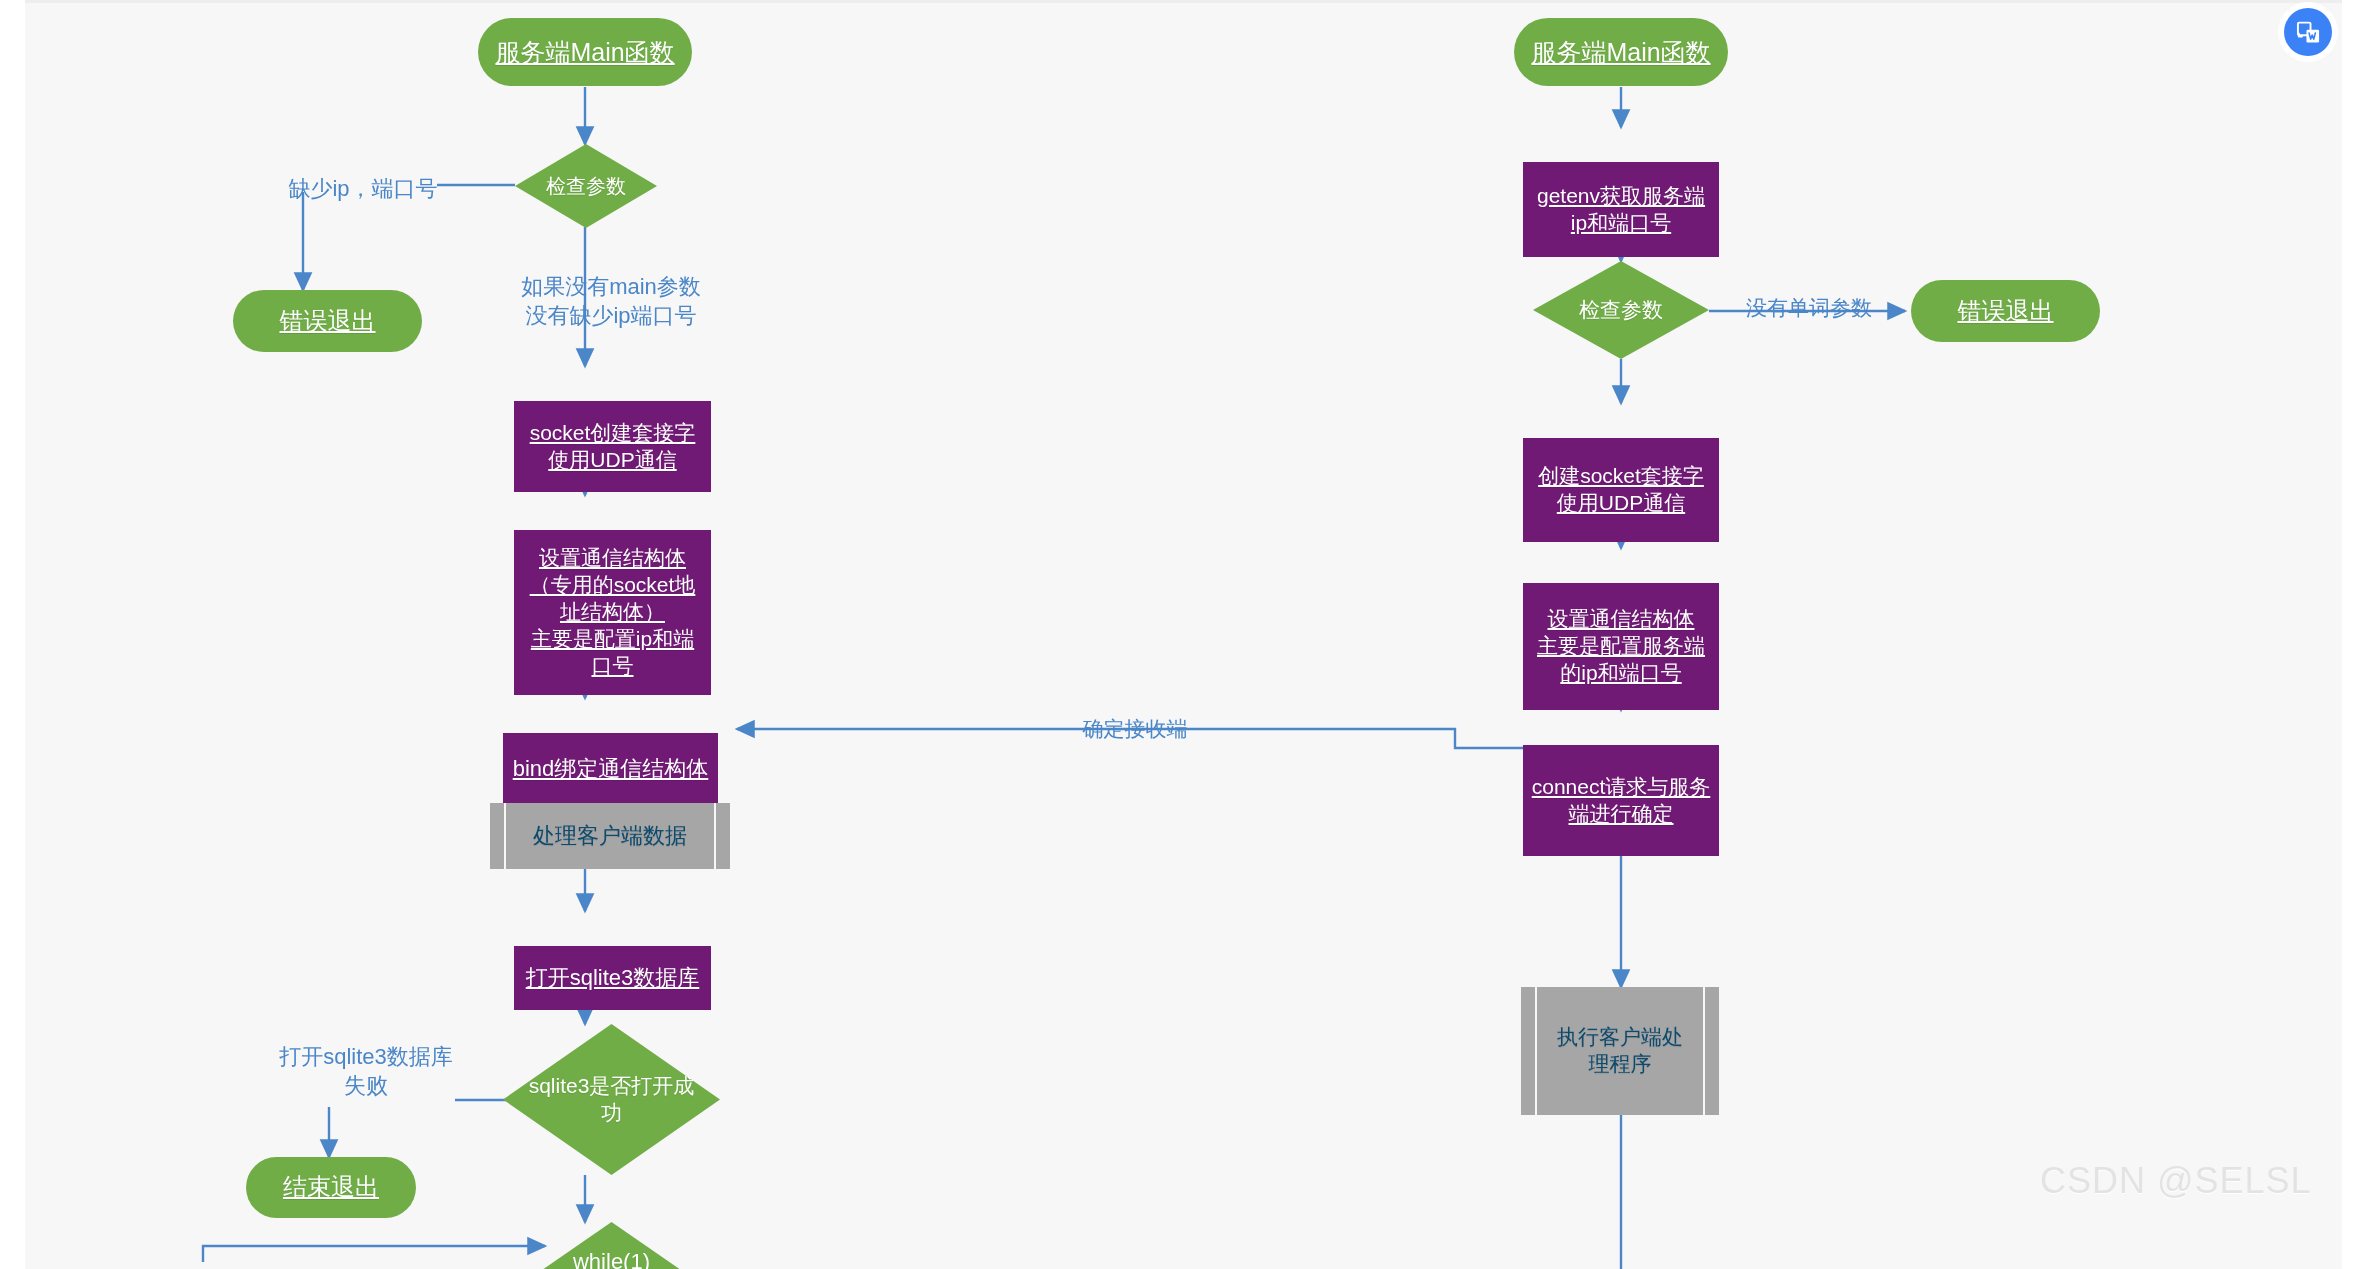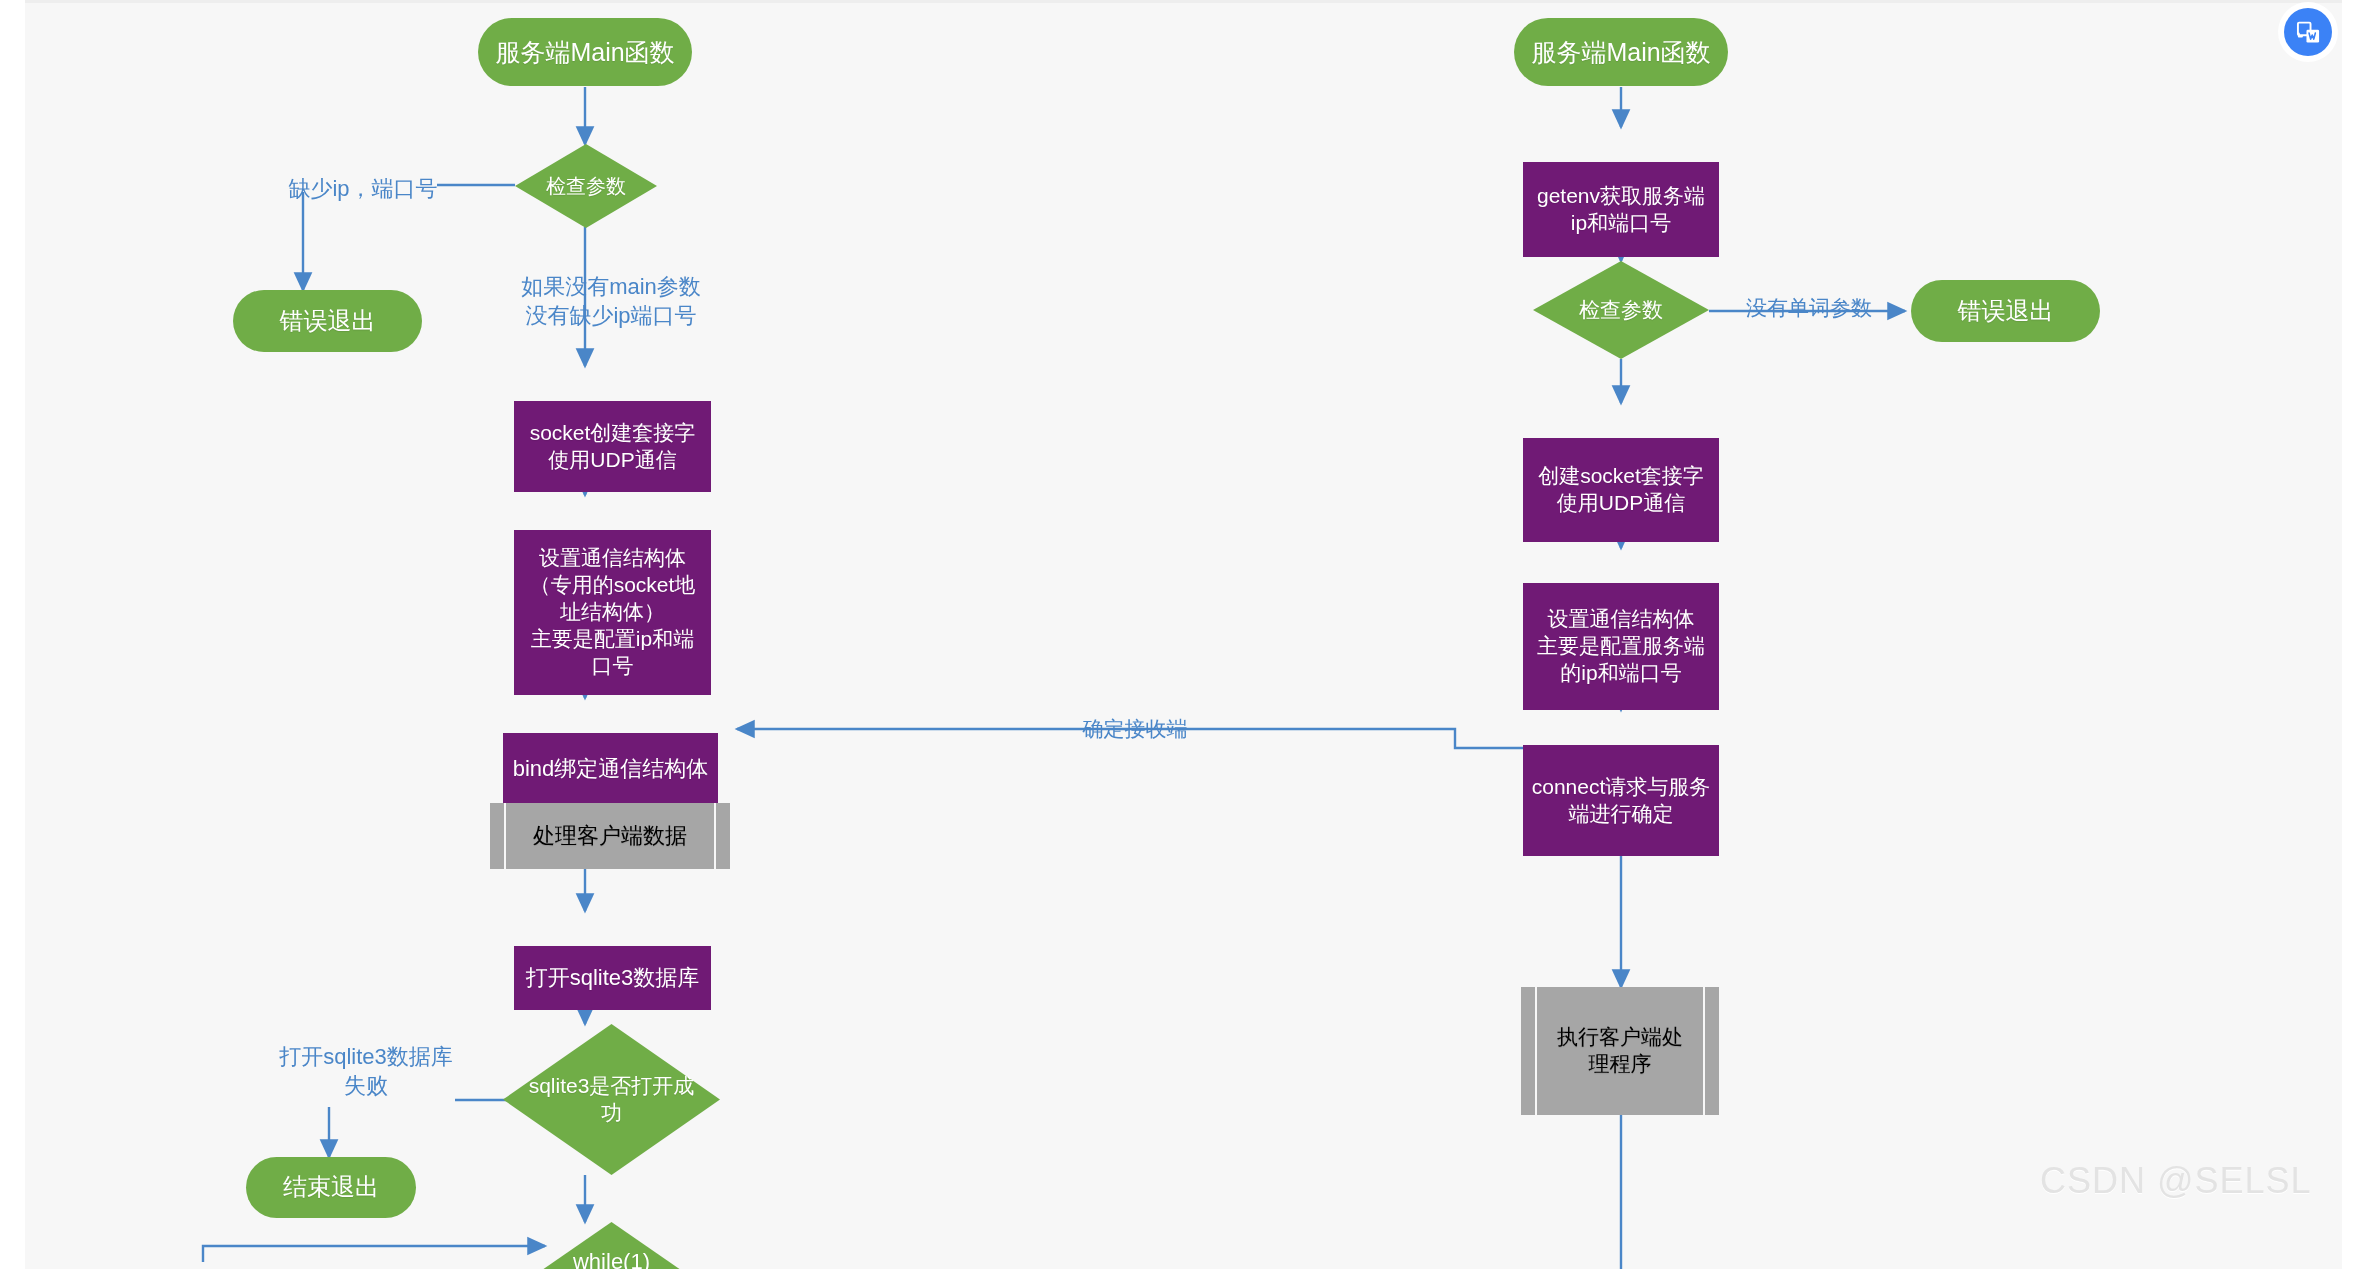--- a/index.html
+++ b/index.html
@@ -32,20 +32,21 @@
     display: flex;
     align-items: center;
     justify-content: center;
     text-align: center;
     color: #ffffff;
     line-height: 1.28;
     box-sizing: border-box;
     padding: 2px 6px;
     white-space: pre-line;
     text-shadow: 0 1px 1px rgba(0,0,0,0.10);
+    text-decoration: underline;
   }
   .terminator {
     background: #70ad47;
     border-radius: 9999px;
   }
   .process {
     background: #701a75;
     margin-top: 35px;
   }
   .predefined {
@@ -59,21 +60,21 @@
     width: 2px;
     background: #f7f7f7;
   }
   .predefined .bar.l { left: 14px; }
   .predefined .bar.r { right: 14px; }
   .predefined .pd-label {
     position: absolute;
     left: 16px; right: 16px; top: 0; bottom: 0;
     display: flex; align-items: center; justify-content: center;
     text-align: center;
-    color: #000000;
+    color: #0c4a6e;
     white-space: pre-line;
     line-height: 1.28;
     text-shadow: 0 1px 1px rgba(0,0,0,0.10);
   }
   .decision {
     position: absolute;
     text-decoration: underline;
   }
   .decision .dia {
     position: absolute;

